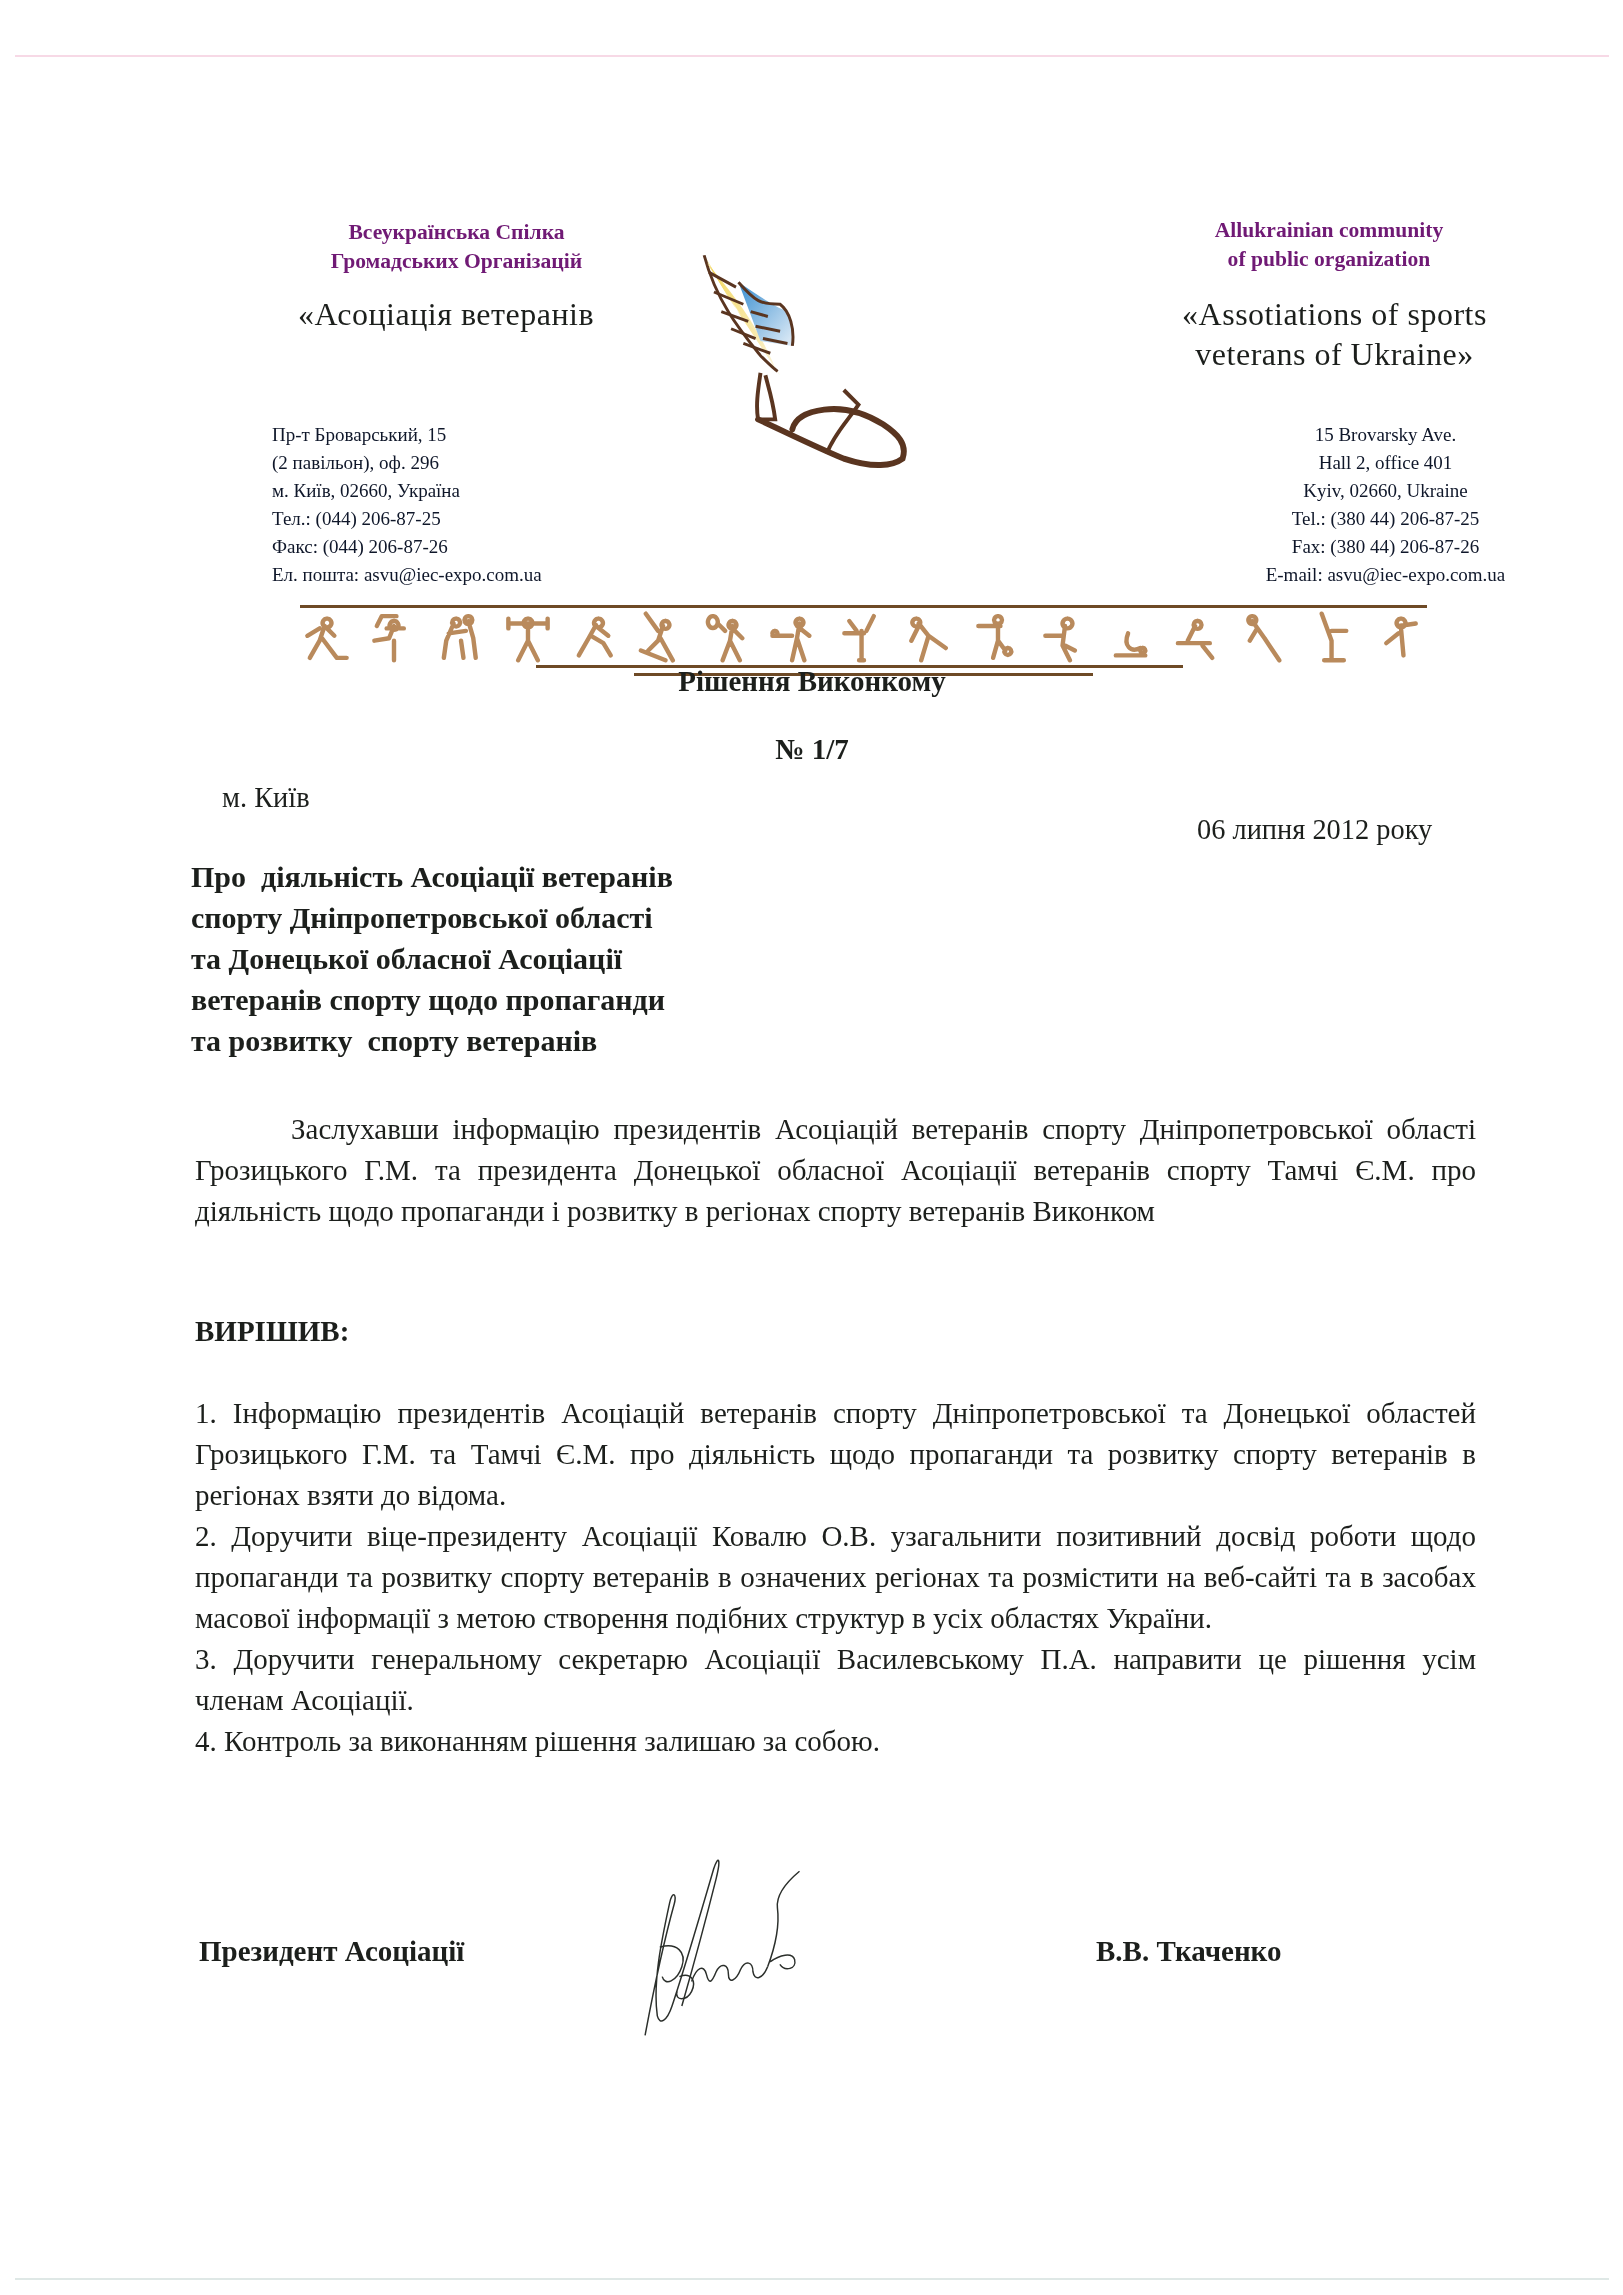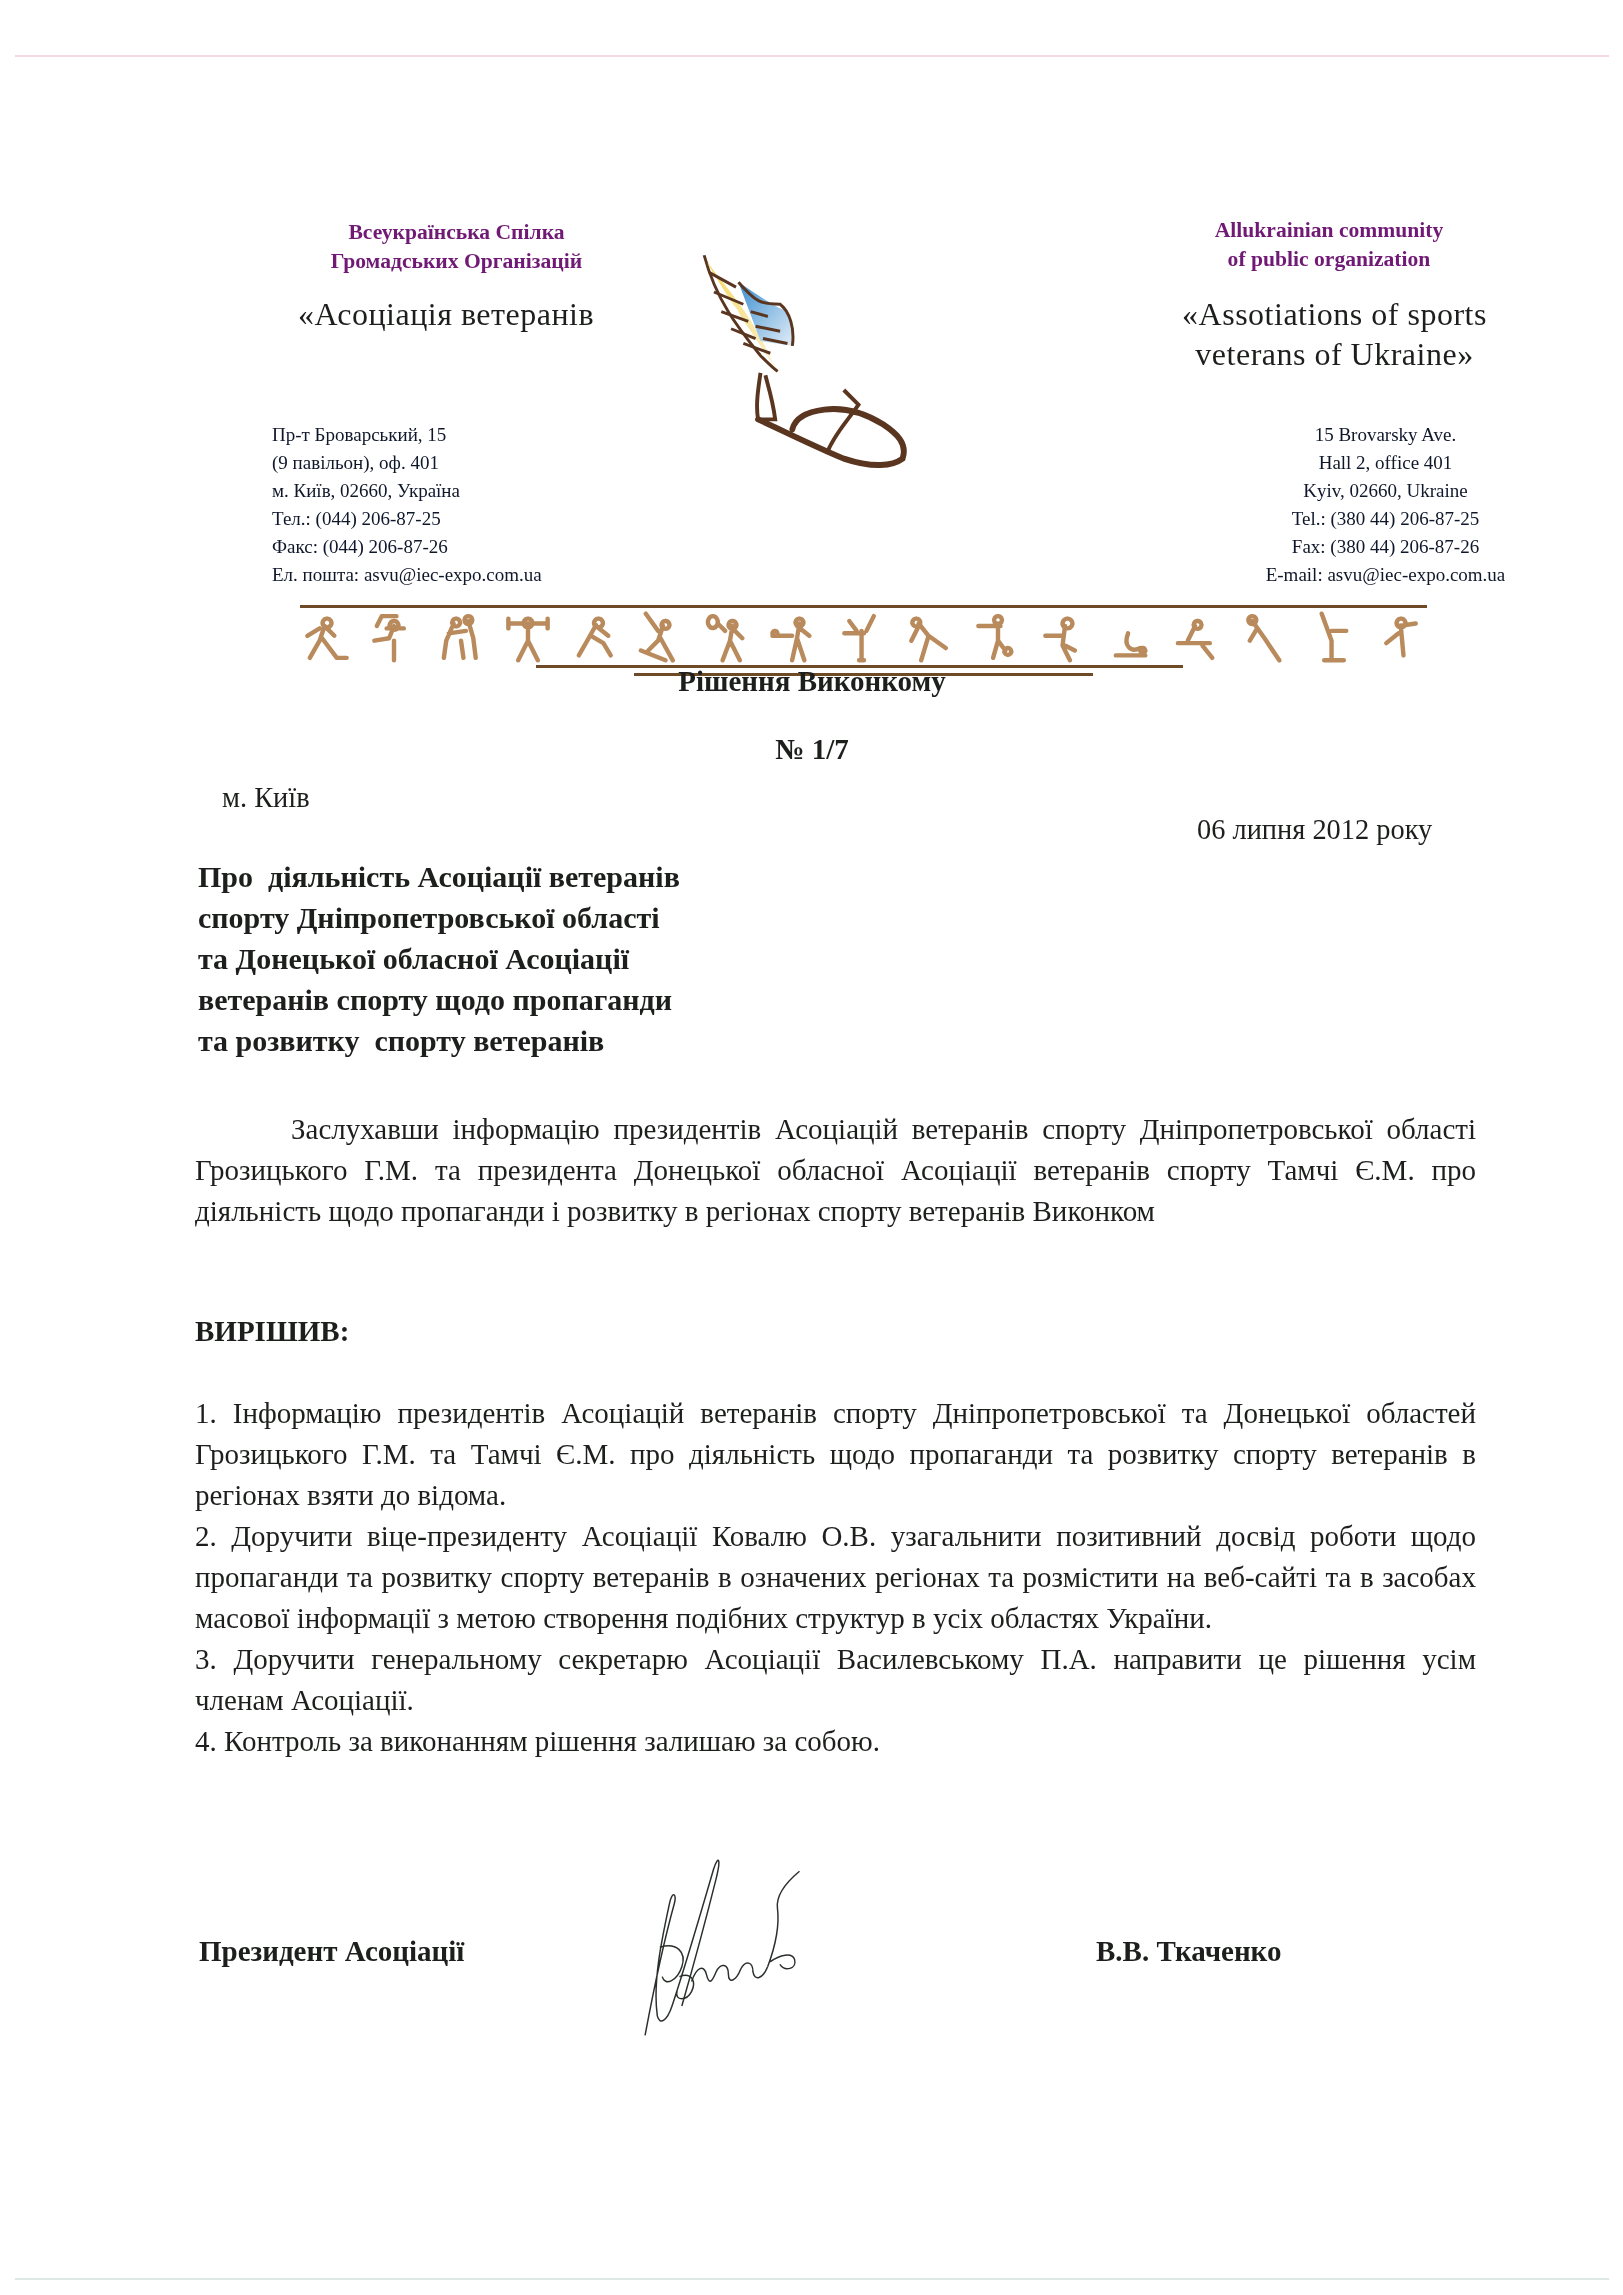--- a/index.html
+++ b/index.html
@@ -34,21 +34,21 @@
   .picto { width: 54px; height: 52px; }
 
   .doc-title { font-size: 29px; line-height: 35px; font-weight: bold; text-align: center; }
   #decision-title { left: 567px; top: 664px; width: 490px; }
   #decision-number { left: 567px; top: 732px; width: 490px; }
 
   .meta { font-size: 28.4px; line-height: 35px; }
   #city { left: 222px; top: 780px; }
   #date { left: 1197px; top: 780px; margin-top: 32px; }
 
-  #subject { left: 198px; top: 856px; width: 638px; font-size: 30px; line-height: 41px; font-weight: bold; }
+  #subject { left: 191px; top: 856px; width: 638px; font-size: 30px; line-height: 41px; font-weight: bold; }
 
   .body-text { font-size: 29px; line-height: 41px; text-align: justify; text-align-last: left; }
   #intro { left: 195px; top: 1109px; width: 1281px; text-indent: 96px; }
   #resolved { left: 195px; top: 1311px; font-size: 29px; line-height: 41px; font-weight: bold; }
   #items { left: 195px; top: 1393px; width: 1281px; }
   .item { margin: 0; }
 
   .sig-text { font-size: 29px; line-height: 35px; font-weight: bold; }
   #sig-role { left: 199px; top: 1934px; }
   #sig-name { left: 1096px; top: 1934px; }
@@ -61,21 +61,21 @@
 
 <div id="left-org" class="abs">
   <div class="hdr-sub">Всеукраїнська Спілка</div>
   <div class="hdr-sub">Громадських Організацій</div>
 </div>
 <div id="left-title" class="abs">
   <div class="hdr-title">«Асоціація ветеранів</div>
 </div>
 <div id="left-addr" class="abs">
   <div class="hdr-addr">Пр-т Броварський, 15</div>
-  <div class="hdr-addr">(9 павільон), оф. 401</div>
+  <div class="hdr-addr">(2 павільон), оф. 296</div>
   <div class="hdr-addr">м. Київ, 02660, Україна</div>
   <div class="hdr-addr">Тел.: (044) 206-87-25</div>
   <div class="hdr-addr">Факс: (044) 206-87-26</div>
   <div class="hdr-addr">Ел. пошта: asvu@iec-expo.com.ua</div>
 </div>
 
 <div id="logo" class="abs">
   <svg width="392" height="343" viewBox="0 0 800 700">
     <defs>
       <linearGradient id="gy" x1="0" y1="0" x2="1" y2="1">

